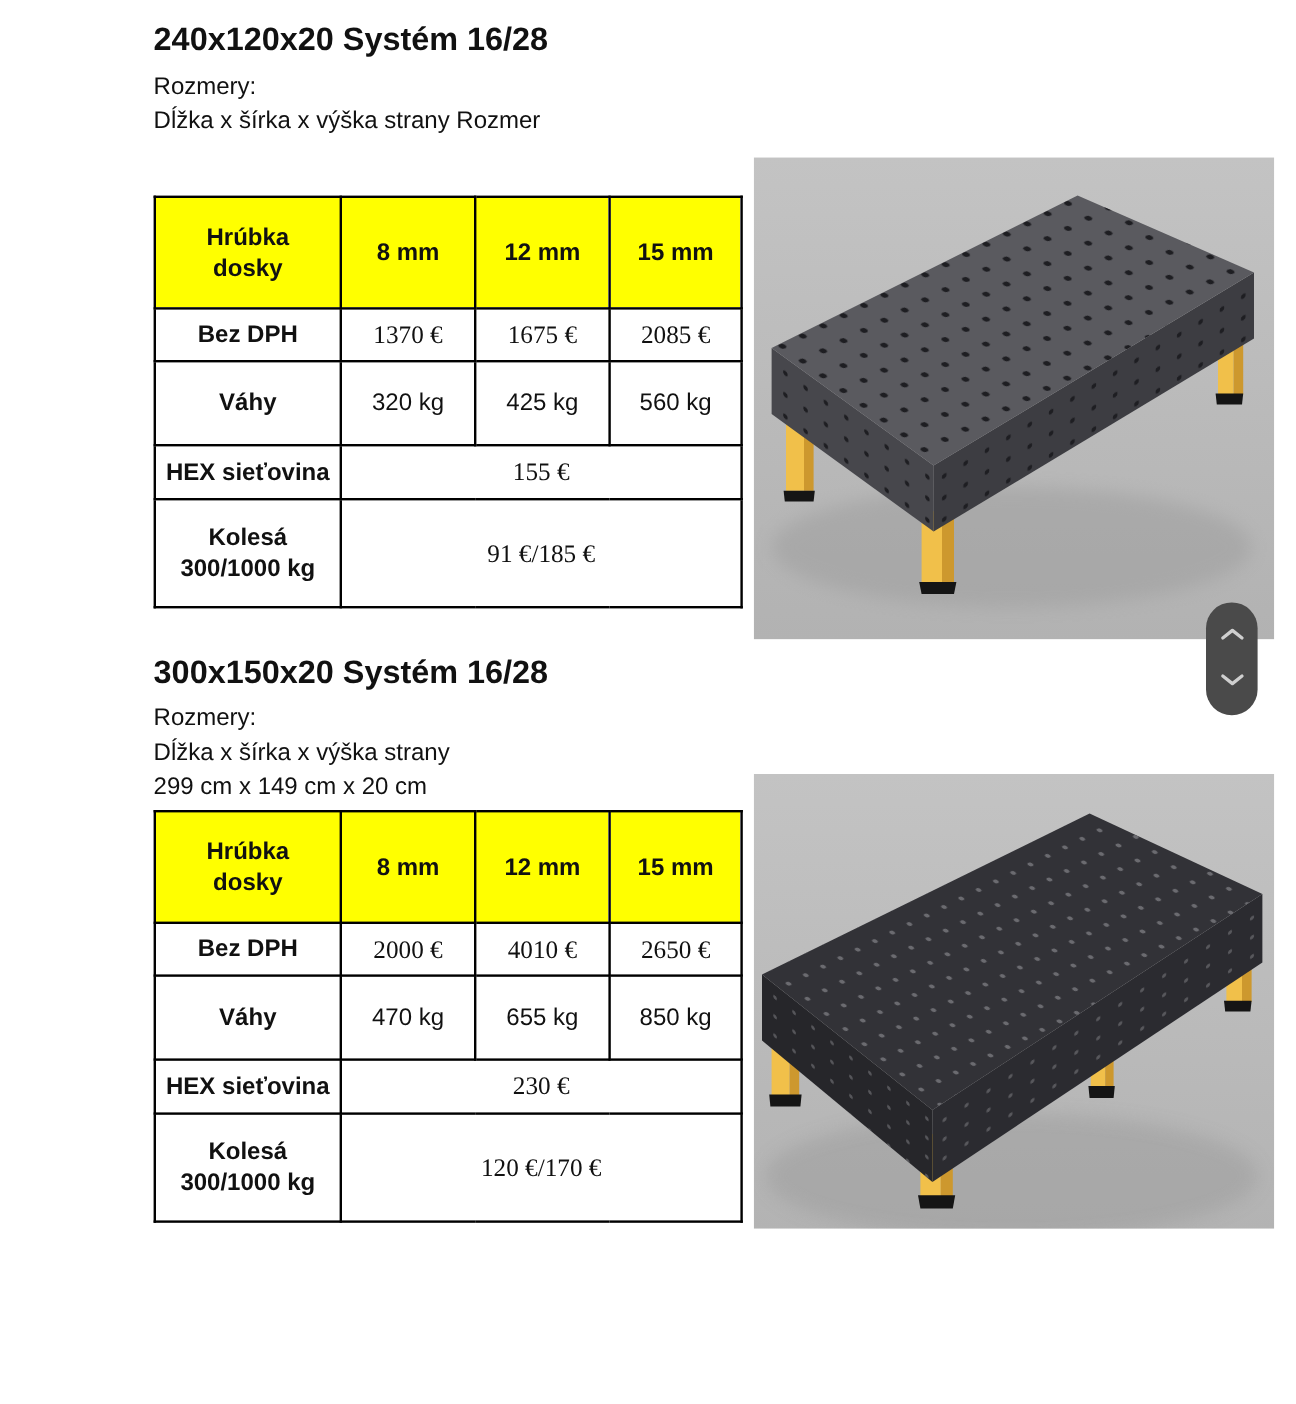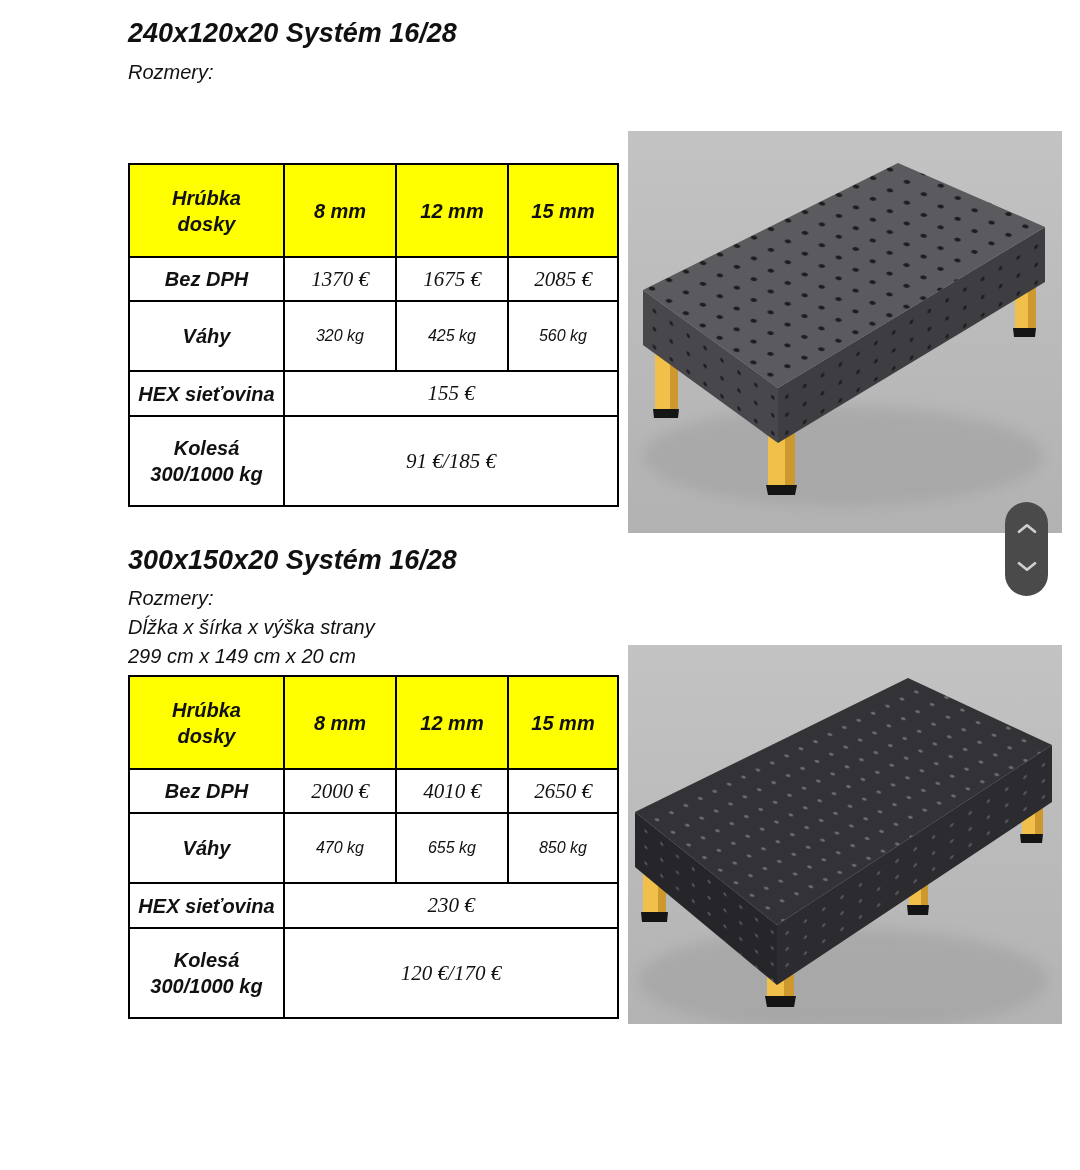--- a/index.html
+++ b/index.html
@@ -5,37 +5,37 @@
   :root{
     --page_bg:#ffffff; --text:#111111; --border:#000000; --header_bg:#ffff00;
     --img_bg:#c3c3c3; --img_bg2:#b2b2b2; --shadow:#9a9a9a;
     --t1_top:#5a5a5f; --t1_sideL:#47474c; --t1_sideR:#3d3d42; --t1_hole:#1e1e22;
     --t2_top:#323237; --t2_sideL:#26262a; --t2_sideR:#2b2b30; --t2_hole:#6b6b70;
     --leg:#f1c04a; --leg_dark:#cd982e; --foot:#151515;
     --pill_bg:#4a4a4a; --pill_icon:#cfcfcf;
   }
   html,body{margin:0;padding:0;background:#fff;}
   .page{position:relative;width:1080px;height:1024px;background:var(--page_bg);
-        font-family:"Liberation Sans","DejaVu Sans",sans-serif;color:var(--text);overflow:hidden;font-style:italic;}
+        font-family:"Liberation Sans","DejaVu Sans",sans-serif;color:var(--text);overflow:hidden;}
 
   .title{position:absolute;left:128px;font-size:27px;font-weight:700;white-space:nowrap;}
   .t1{top:18px;} .t2{top:545px;text-align:right;}
   .dims{position:absolute;left:128px;font-size:20px;line-height:29px;white-space:nowrap;}
   .d1{top:58px;} .d2{top:584px;}
 
   table.price-table{position:absolute;left:128px;border-collapse:collapse;table-layout:fixed;
         width:489px;background:#ffffff;}
   .pt1{top:163px;} .pt2{top:675px;}
   table.price-table td{border:2px solid var(--border);text-align:center;vertical-align:middle;
         padding:0;overflow:hidden;}
   tr.rh{height:93px;} tr.r1{height:44px;} tr.r2{height:70px;} tr.r3{height:45px;} tr.r4{height:90px;}
   tr.rh td{background:var(--header_bg);font-weight:700;font-size:20px;line-height:26px;}
   td.lbl{font-weight:700;font-size:20px;line-height:26px;}
   td.serif{font-family:"Liberation Serif","DejaVu Serif",serif;font-size:21px;}
-  td.kg{font-size:16px;}
+  td.kg{font-size:20px;}
 
   .img-box{position:absolute;width:434px;overflow:hidden;}
   .ib1{left:628px;top:131px;height:402px;}
   .ib2{left:628px;top:645px;height:405px;}
   .img-box svg{display:block;}
 
   .scroll-pill{position:absolute;left:1005px;top:502px;width:43px;height:94px;
         background:var(--pill_bg);border-radius:22px;display:flex;flex-direction:column;
         align-items:center;justify-content:center;gap:6px;box-sizing:border-box;}
   .scroll-pill button{width:36px;height:32px;background:transparent;border:none;margin:0;padding:0;
@@ -43,20 +43,21 @@
 </style>
 </head>
 <body>
 
 <div class="page">
 
   <div class="title t1">240x120x20 Systém 16/28</div>
 
   <div class="dims d1">
     <div>Rozmery:</div>
+    <div>Dĺžka x šírka x výška strany Rozmer</div>
   </div>
 
   <table class="price-table pt1">
     <colgroup>
         <col style="width:155px">
         <col style="width:112px">
         <col style="width:112px">
         <col style="width:110px">
       </colgroup>
     <tbody>

